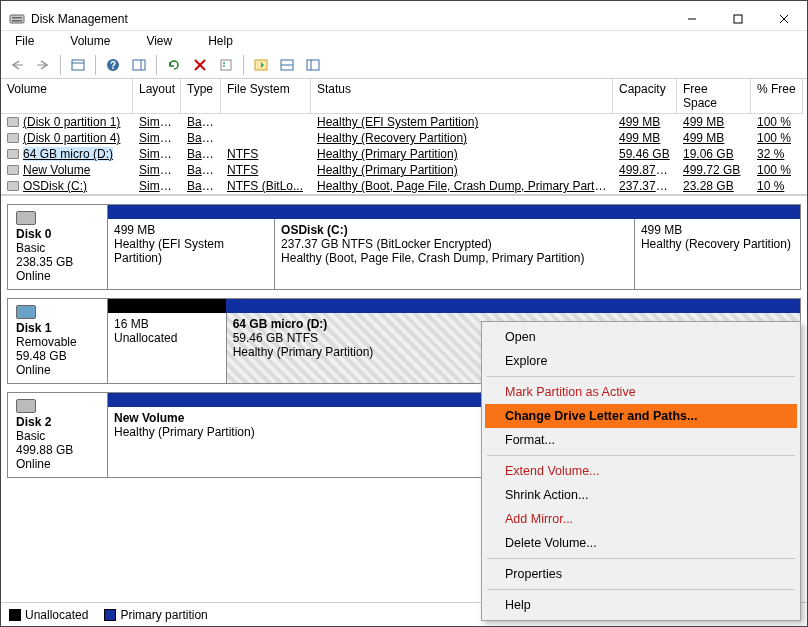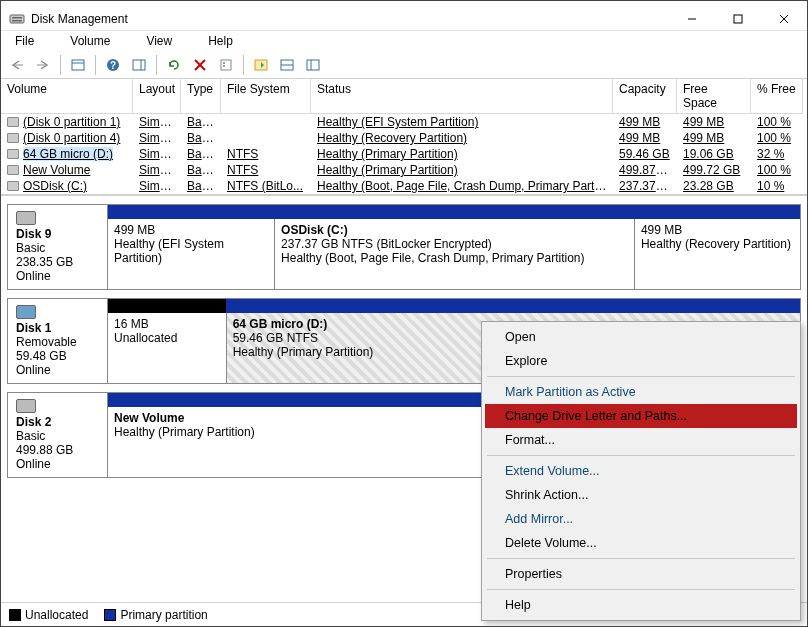--- a/index.html
+++ b/index.html
@@ -129,22 +129,22 @@
     left:480px; top:320px;
     width:320px;
     background:#f0f0f0;
     border:1px solid #a0a0a0;
     box-shadow:3px 3px 6px rgba(0,0,0,0.25);
     padding:3px;
     font-size:12.5px;
     z-index:100;
   }
   .ctxitem { padding:5px 20px; }
-  .ctxitem.disabled { color:#0c4a6e; }
-  .ctxitem.highlight { background:#b91c1c; color:#000; }
+  .ctxitem.disabled { color:#b91c1c; }
+  .ctxitem.highlight { background:#f97316; color:#000;font-weight:bold; }
   .ctxsep { height:1px; background:#c8c8c8; margin:3px 2px; }
 </style>
 </head>
 <body>
 
 <div class="titlebar">
   <span class="app-icon">
     <svg width="16" height="16" viewBox="0 0 16 16">
         <rect x="1" y="4" width="14" height="8" rx="1" fill="#ccc" stroke="#666"></rect>
         <rect x="3" y="6" width="10" height="1.5" fill="#666"></rect>
@@ -314,21 +314,21 @@
         <div class="col free">23.28 GB</div>
         <div class="col pct">10 %</div>
       </div>
     </div>
 </div>
 
 <div class="graphwrap" id="graphwrap">
     <div class="diskrow">
       <div class="diskhead">
         <span class="dicon"></span>
-        <b>Disk 9</b>
+        <b>Disk 0</b>
         <span>Basic</span>
         <span>238.35 GB</span>
         <span>Online</span>
       </div>
       <div class="diskparts">
         <div class="stripe"></div>
         <div class="partcells">
           <div class="part" style="width: 24%;">
             <span>499 MB</span>
             <span>Healthy (EFI System Partition)</span>

